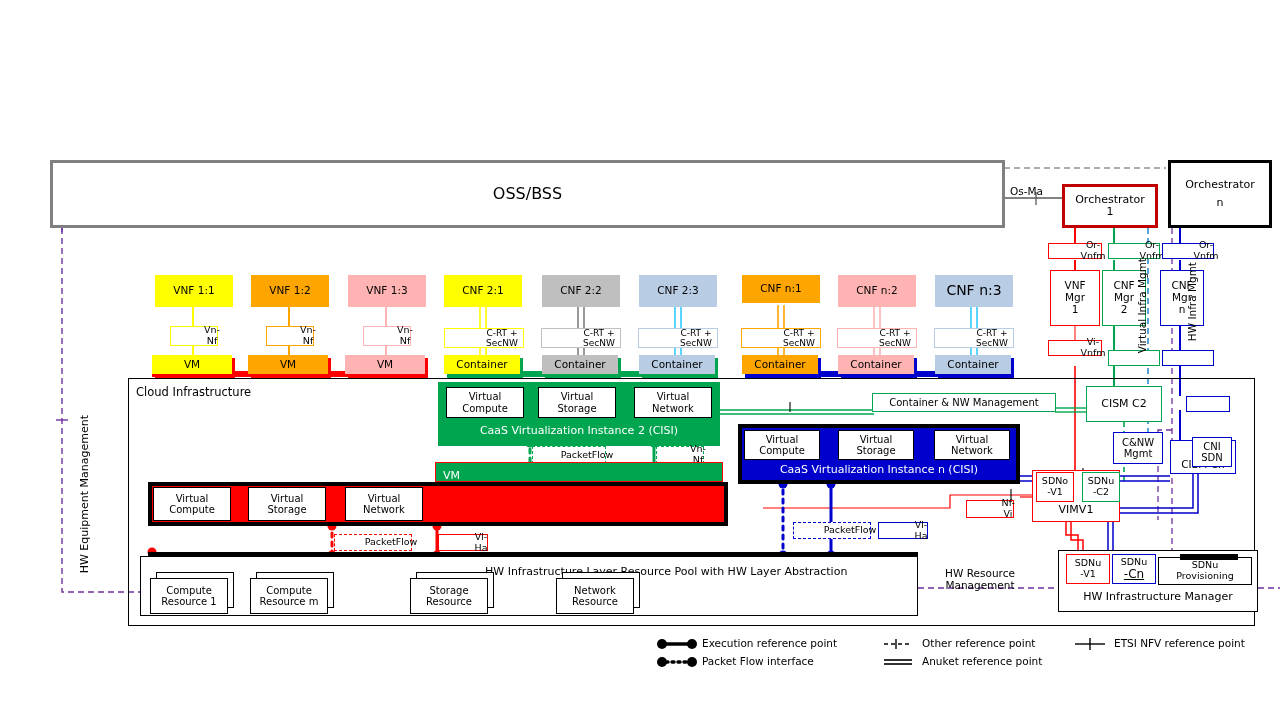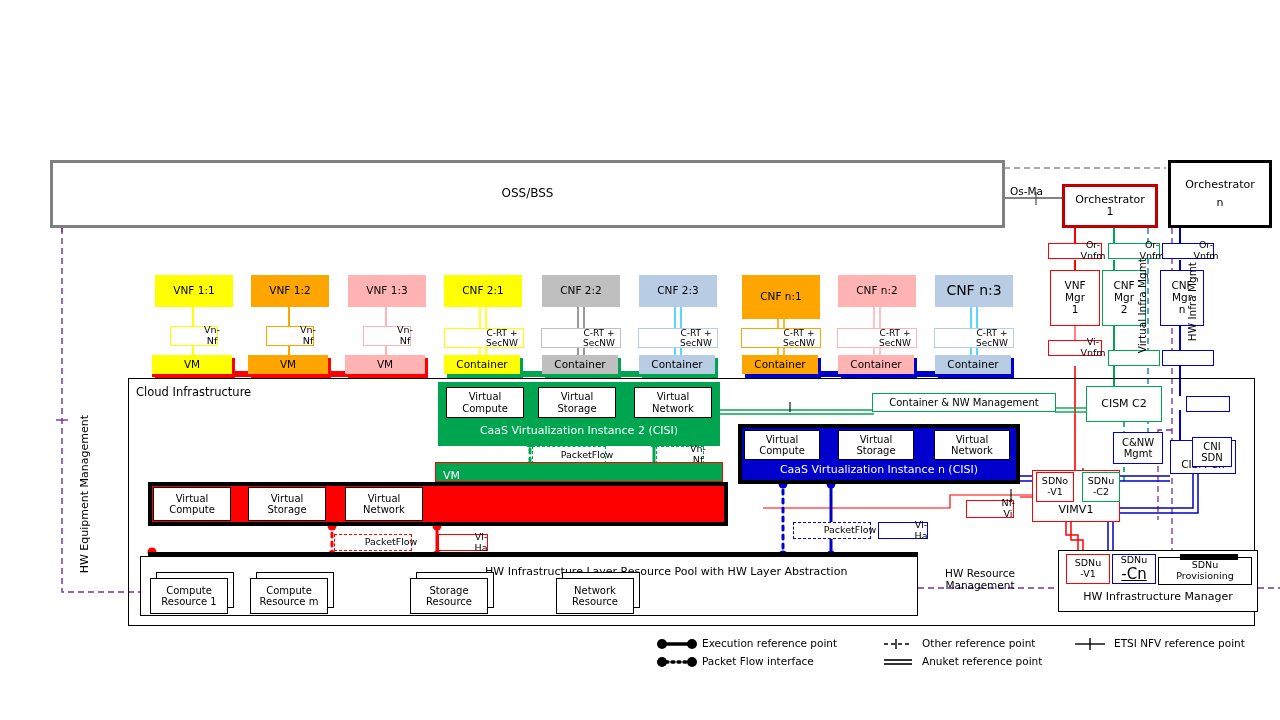--- a/index.html
+++ b/index.html
@@ -145,21 +145,21 @@
 
     <rect x="450" y="371" width="265" height="6" fill="#00A550"></rect>
     <rect x="748" y="371" width="265" height="6" fill="#0000CC"></rect>
 
     <rect x="152" y="371" width="275" height="6" fill="#FF0000"></rect>
 
     <polyline points="918,588 1280,588" fill="none" stroke="#7030A0" stroke-width="1.3" stroke-dasharray="6,4"></polyline>
   </svg>
 
   <div class="abs ctr" style="left:50px;top:160px;width:955px;height:68px;border:3px solid #808080;background:#fff;">
-    <span style="font-size:12px;">OSS/BSS</span>
+    <span style="font-size:16px;">OSS/BSS</span>
   </div>
 
   <div class="abs lbl nb" style="left:1010px;top:185px;font-size:10.5px;">Os-Ma</div>
 
   <div class="abs ctr" style="left:1062px;top:184px;width:96px;height:44px;border:3px solid #C00000;background:#fff;flex-direction:column;">
     <span style="font-size:11px;">Orchestrator</span>
     <span style="font-size:11px;">1</span>
   </div>
   <div class="abs ctr" style="left:1168px;top:160px;width:104px;height:68px;border:3px solid #000;background:#fff;flex-direction:column;">
     <span style="font-size:11px;">Orchestrator</span>
@@ -263,21 +263,21 @@
     </div>
   <div class="abs" style="left:545px;top:358px;width:76px;height:20px;background:#00A550;"></div>
   <div class="abs ctr" style="left:542px;top:355px;width:76px;height:19px;background:#BFBFBF;">
     <span style="font-size:10.5px;">Container</span>
     </div>
   <div class="abs" style="left:642px;top:358px;width:76px;height:20px;background:#00A550;"></div>
   <div class="abs ctr" style="left:639px;top:355px;width:76px;height:19px;background:#B8CCE4;">
     <span style="font-size:10.5px;">Container</span>
     </div>
 
-  <div class="abs ctr" style="left:742px;top:275px;width:78px;height:44px;background:#FFA500;">
+  <div class="abs ctr" style="left:742px;top:275px;width:78px;height:28px;background:#FFA500;">
     <span style="font-size:10.5px;">CNF n:1</span>
     </div>
   <div class="abs ctr" style="left:838px;top:275px;width:78px;height:32px;background:#FFB3B3;">
     <span style="font-size:10.5px;">CNF n:2</span>
     </div>
   <div class="abs ctr" style="left:935px;top:275px;width:78px;height:32px;background:#B8CCE4;">
     <span style="font-size:14px;">CNF n:3</span>
     </div>
 
   <div class="abs ctr rp" style="left:741px;top:328px;width:80px;height:20px;border:1.2px solid #FFA500;">
@@ -444,21 +444,21 @@
   <div class="abs" style="left:1058px;top:550px;width:200px;height:62px;border:1.4px solid #000;background:#fff;"></div>
   <div class="abs ctr" style="left:1058px;top:588px;width:200px;height:18px;">
     <span style="font-size:11px;">HW Infrastructure Manager</span>
     </div>
   <div class="abs ctr" style="left:1066px;top:554px;width:44px;height:30px;border:1.4px solid #FF0000;background:#fff;flex-direction:column;">
     <span style="font-size:9.5px;">SDNu</span>
     <span style="font-size:9.5px;">-V1</span>
     </div>
   <div class="abs ctr" style="left:1112px;top:554px;width:44px;height:30px;border:1.4px solid #0000CC;background:#fff;flex-direction:column;">
     <span style="font-size:9.5px;">SDNu</span>
-    <span style="font-size:15px;text-decoration:underline;">-Cn</span>
+    <span style="font-size:12px;text-decoration:underline;">-Cn</span>
     </div>
   <div class="abs" style="left:1180px;top:554px;width:58px;height:6px;background:#000;"></div>
   <div class="abs ctr" style="left:1158px;top:557px;width:94px;height:28px;border:1.4px solid #000;background:transparent;flex-direction:column;">
     <span style="font-size:9.5px;">SDNu</span>
     <span style="font-size:9.5px;">Provisioning</span>
     </div>
 
 
   <svg width="1280" height="60" style="left:0;top:630px;">
 

